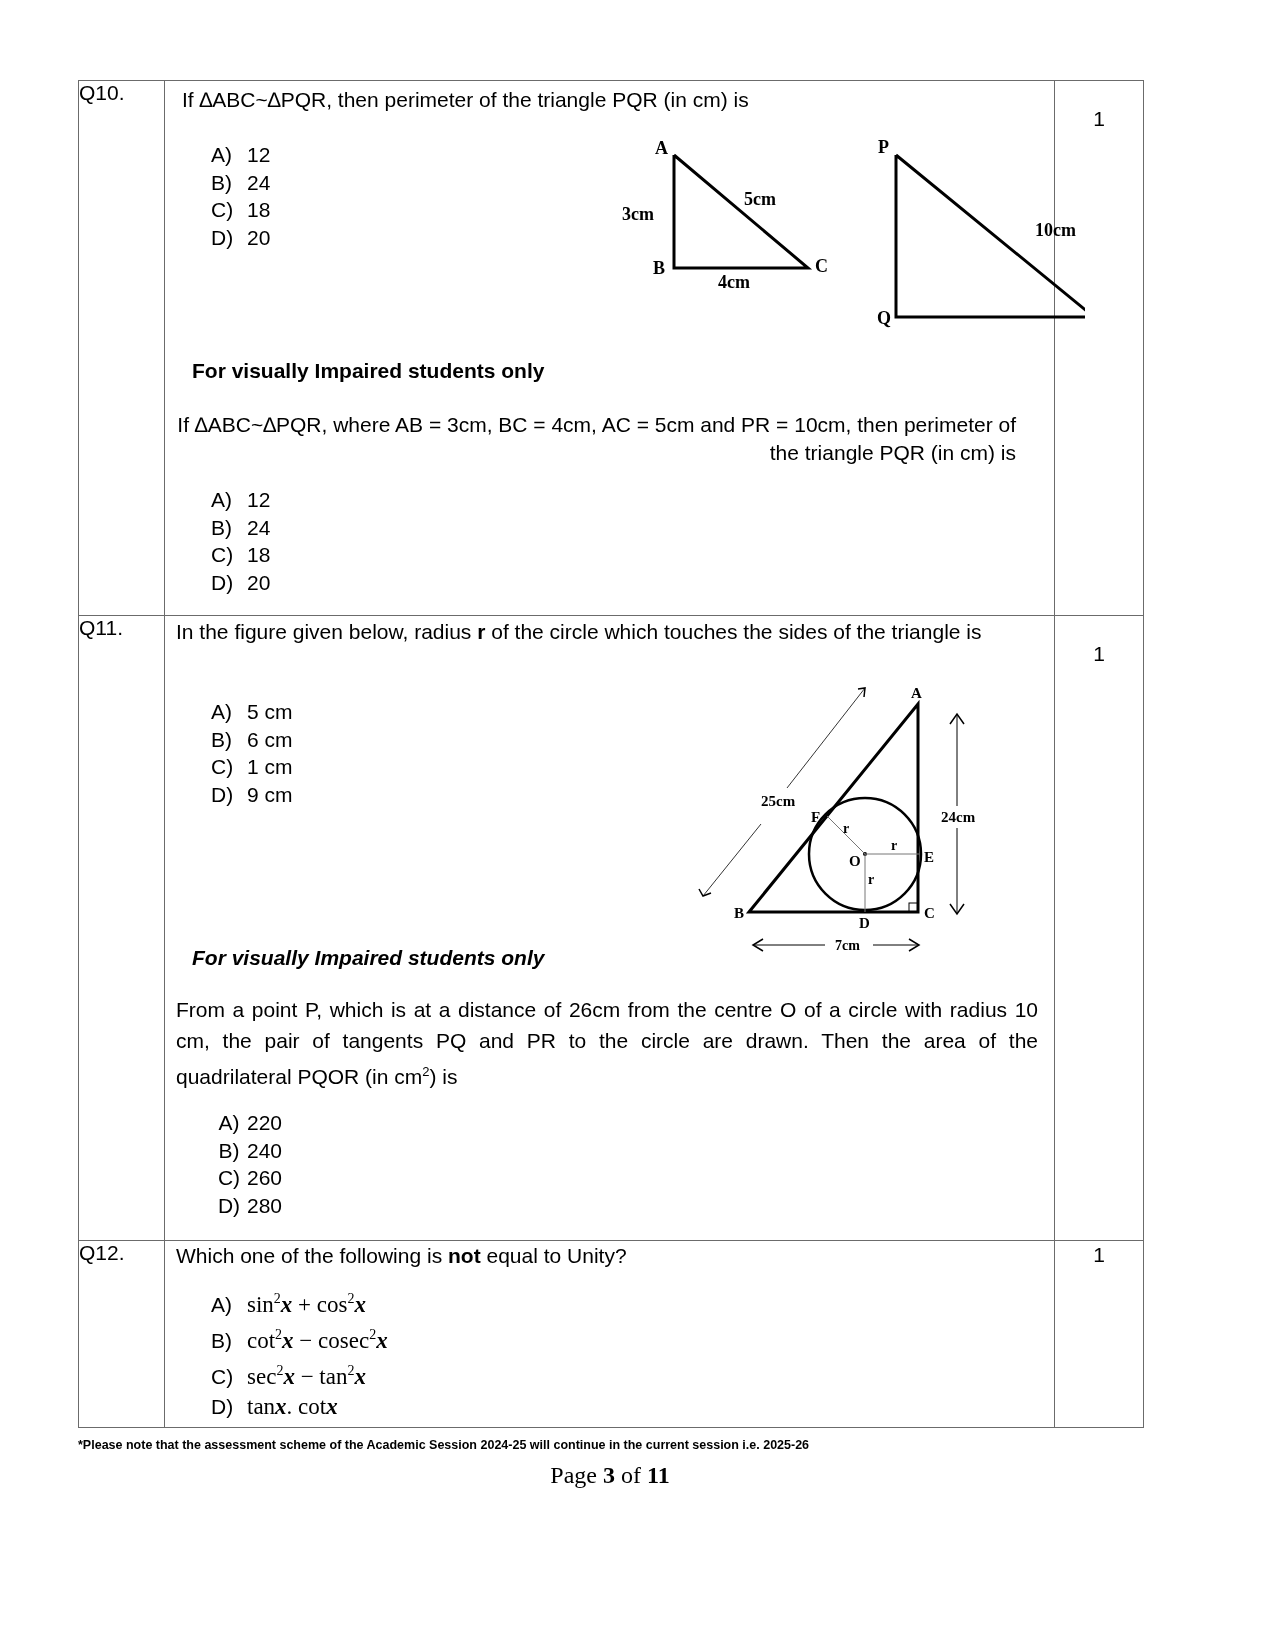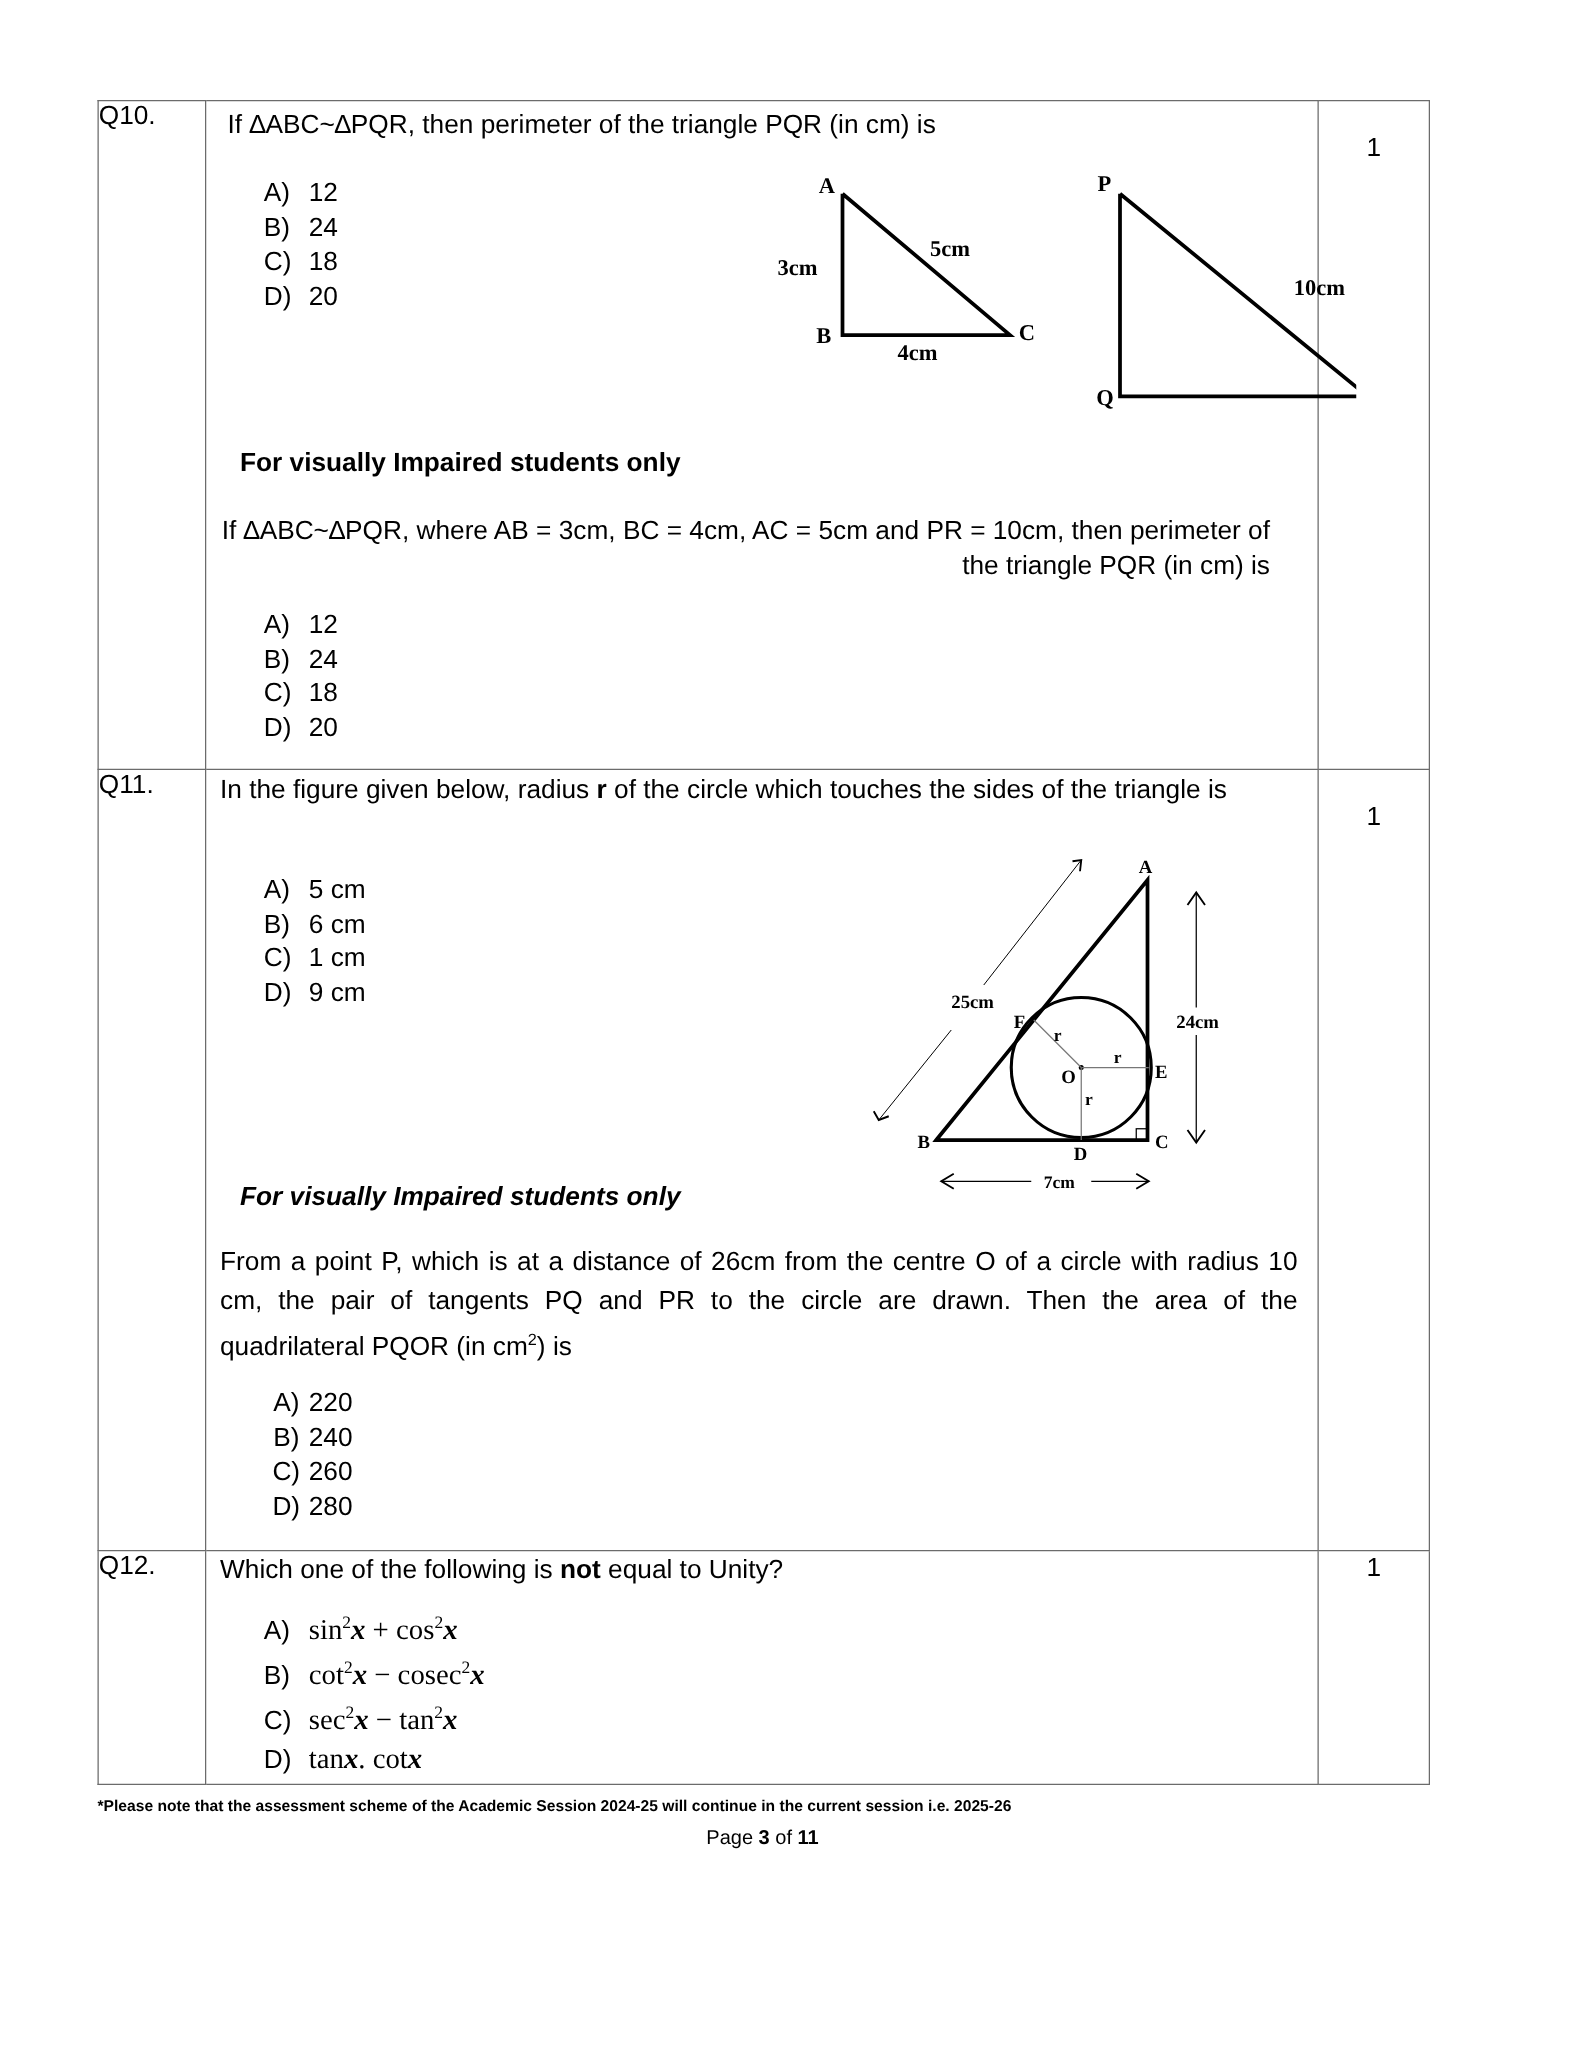--- a/index.html
+++ b/index.html
@@ -17,21 +17,21 @@
   .opts .lbl { display: inline-block; width: 36px; }
   .vi-head { font-weight: bold; font-size: 21px; margin-left: 16px; }
   .vi-head.it { font-style: italic; }
   .math { font-family: "Liberation Serif", serif; font-size: 23px; }
   .math b { font-style: italic; font-weight: bold; }
   .math sup { font-size: 14px; vertical-align: 9px; }
   .justify { text-align: justify; }
   .fig { position: absolute; }
   .fig text { font-family: "Liberation Serif", serif; font-weight: bold; }
   .footer-note { position: absolute; left: 78px; top: 1438px; font-size: 12.5px; font-weight: bold; font-family: Liberation Sans, sans-serif; }
-  .page-no { position: absolute; left: 0; width: 1220px; text-align: center; top: 1462px; font-size: 16px; font-family: Liberation Sans, sans-serif; }
+  .page-no { position: absolute; left: 0; width: 1220px; text-align: center; top: 1462px; font-size: 24px; font-family: Liberation Serif, serif; }
   .page-no b { font-weight: bold; }
 </style>
 </head>
 <body>
 
 <div class="sheet">
 <table class="qtable">
   <colgroup>
         <col class="c1">
         <col>

